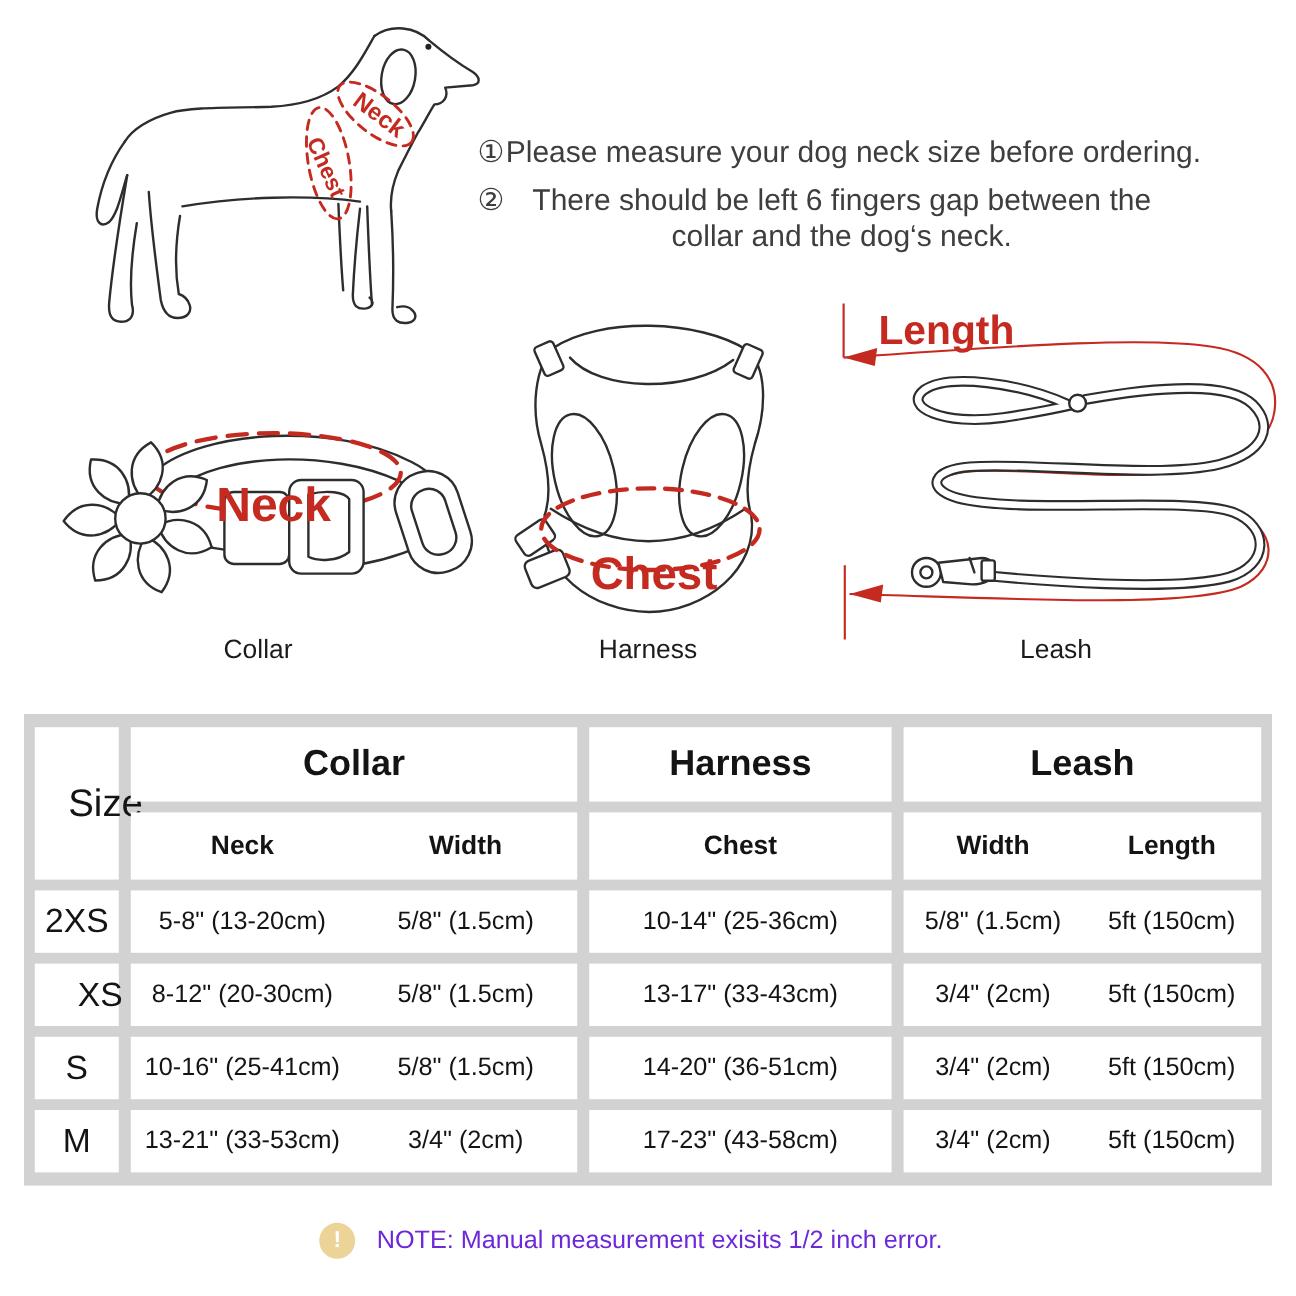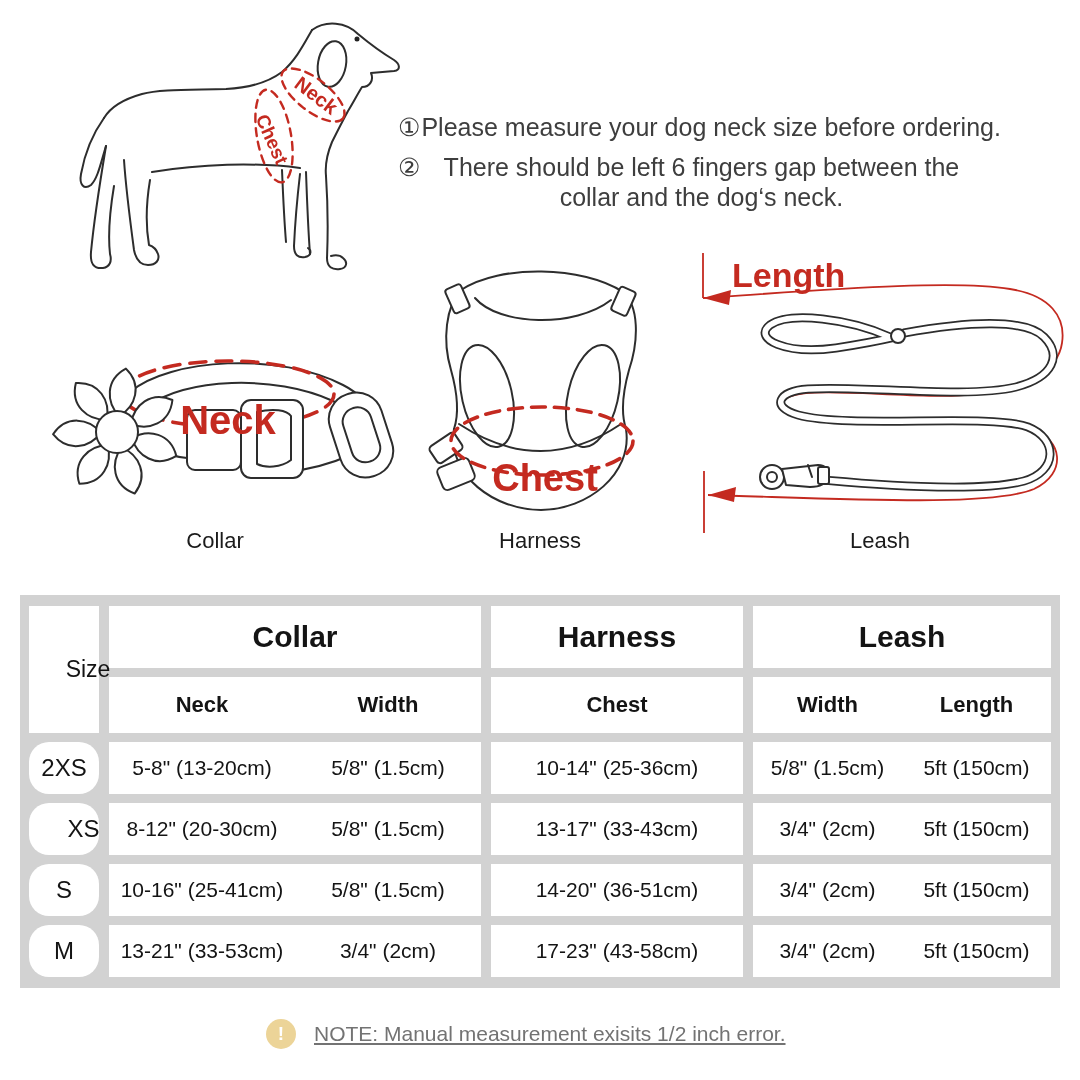--- a/index.html
+++ b/index.html
@@ -27,33 +27,33 @@
   .size-table{
     left:20px;top:595px;width:1040px;box-sizing:border-box;
     background:#d2d2d2;display:grid;
     grid-template-columns:70px 372px 252px 298px;
     grid-template-rows:62px 56px 52px 52px 52px 52px;
     column-gap:10px;row-gap:9px;padding:11px 9px;
   }
   .cell{background:#ffffff;display:flex;align-items:center;justify-content:center;color:#141414;}
   .cell.group{font-size:30px;font-weight:bold;}
   .cell.sub{font-size:22px;font-weight:bold;}
-  .cell.sizehead{font-size:23px;grid-row:1/3;grid-column:1;padding-left:48px;}
-  .cell.sizeval{font-size:24px;border-radius:20px;}
+  .cell.sizehead{font-size:32px;grid-row:1/3;grid-column:1;padding-left:48px;}
+  .cell.sizeval{font-size:28px;}
   .cell.data{font-size:21px;}
   .pair{display:flex;width:100%;}
   .pair span{flex:1 1 0;text-align:center;}
   
   .note{left:266px;top:1019px;display:flex;align-items:center;}
   .note-icon{
     width:30px;height:30px;border-radius:50%;background:#ecd498;
     color:#ffffff;font-weight:bold;font-size:19px;line-height:30px;
     text-align:center;flex:0 0 auto;
   }
-  .note-text{margin-left:18px;font-size:21px;color:#737373;text-decoration:underline;}
+  .note-text{margin-left:18px;font-size:21px;color:#6d28d9;}
 </style>
 </head>
 <body>
 
 <div class="abs" style="left:60px;top:10px;">
   <svg width="340" height="300" viewBox="0 0 340 300">
 
     <path class="ln" d="M 252 20 C 266 10 286 12 298 24 C 310 34 324 44 334 50 C 340 54 341 60 334 61 L 311 63 C 314 70 310 77 302 77 C 297 85 293 93 288 101 C 282 112 277 122 272 132 C 267 144 265 156 266 166"></path>
 
     <path class="ln" d="M 252 20 C 244 34 236 50 222 62 C 206 74 186 78 166 79 C 130 80 100 79 82 84 C 64 89 50 98 44 108"></path>

